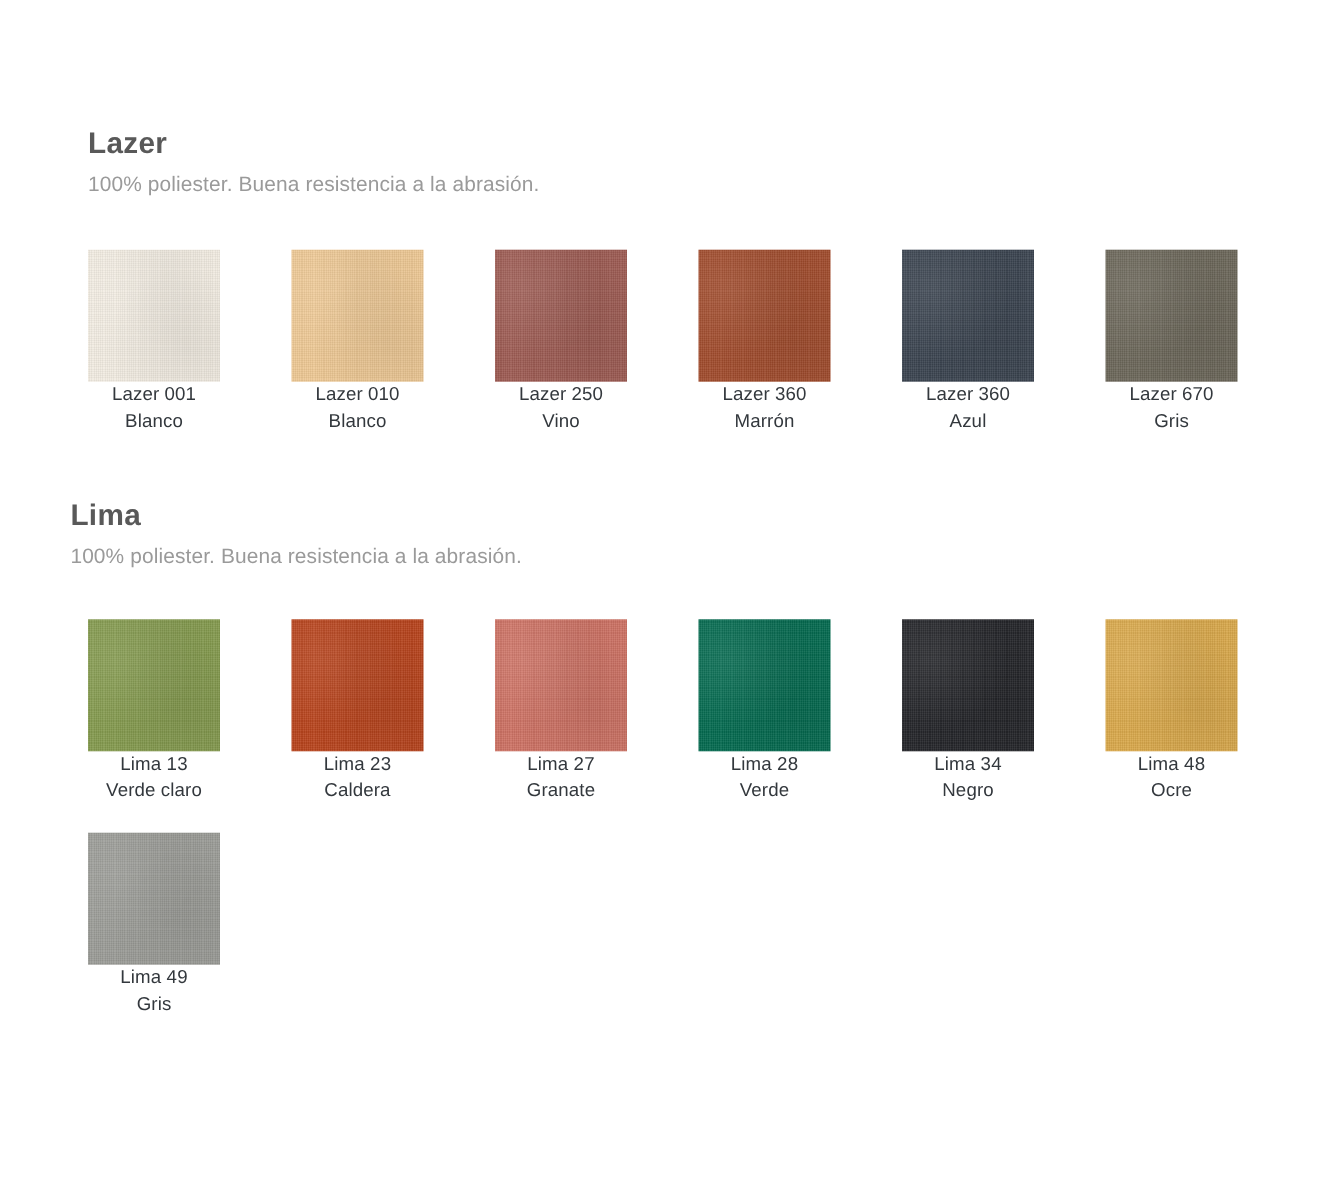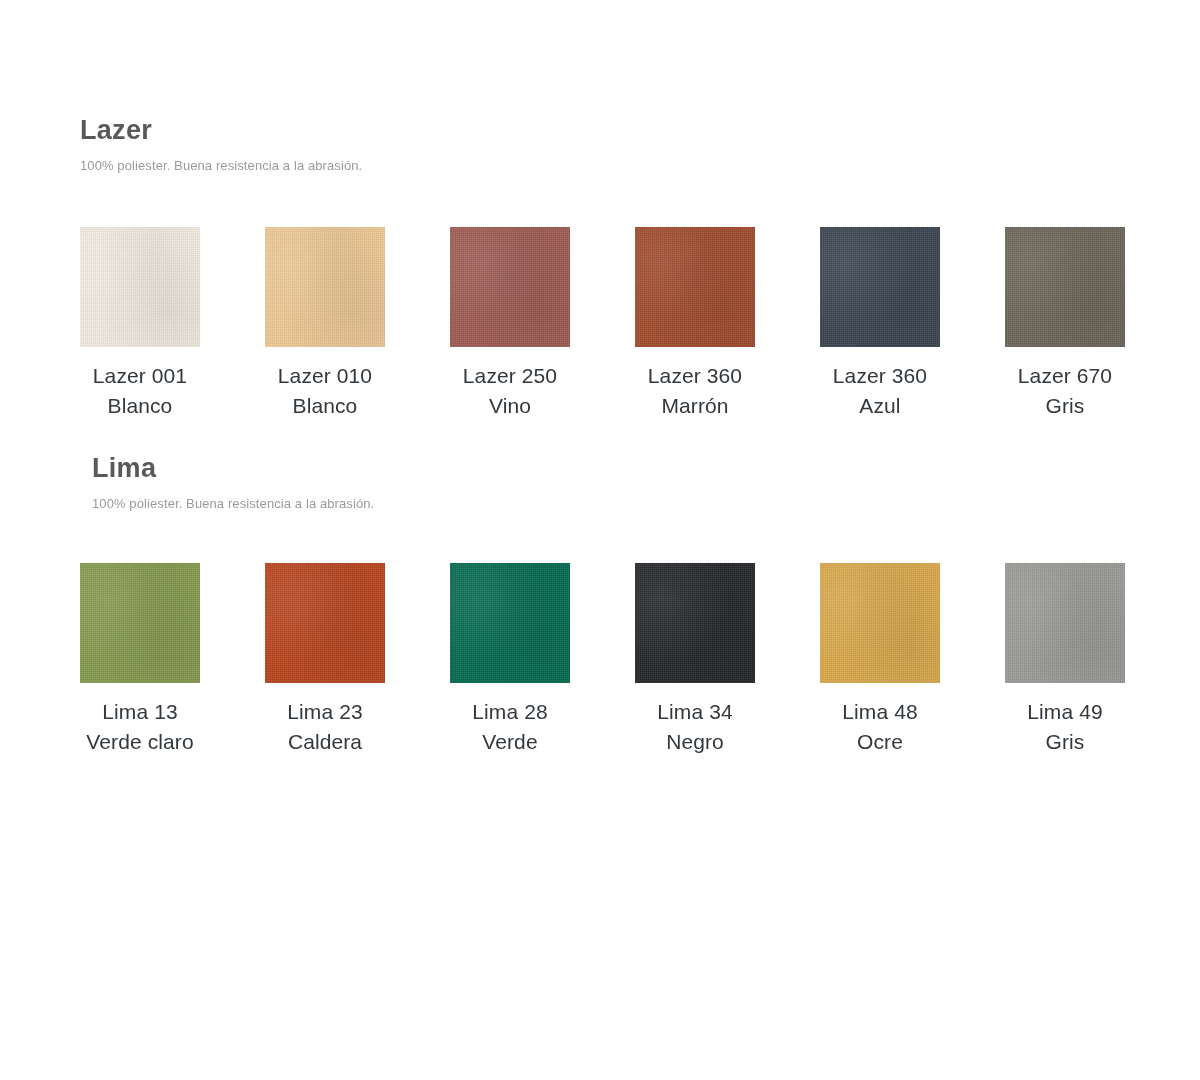--- a/index.html
+++ b/index.html
@@ -30,21 +30,21 @@
   .section-title {
     font-size: 27px;
     font-weight: bold;
     color: #595959;
     letter-spacing: 0.3px;
     line-height: 1;
     margin: 0;
     padding: 0;
   }
   .section-subtitle {
-    font-size: 13px;
+    font-size: 19px;
     font-weight: normal;
     color: #9a9a9a;
     letter-spacing: 0.1px;
     line-height: 1;
     margin: 15px 0 0 0;
     padding: 0;
   }
 
   
   .swatch-grid {
@@ -90,34 +90,33 @@
     position: absolute;
     inset: 0;
     background-image:
       radial-gradient(ellipse at 22% 30%, rgba(255,255,255,0.07), rgba(255,255,255,0) 55%),
       radial-gradient(ellipse at 74% 72%, rgba(0,0,0,0.06), rgba(0,0,0,0) 58%),
       radial-gradient(ellipse at 60% 18%, rgba(0,0,0,0.04), rgba(0,0,0,0) 50%);
     pointer-events: none;
   }
 
   .swatch-caption {
-    margin-top: 14px;
     text-align: center;
-    font-size: 21px;
+    font-size: 17px;
     color: #33383d;
     line-height: 1.42;
     letter-spacing: 0.1px;
   }
   .swatch-code { display: block; }
   .swatch-name { display: block; }
 
   
   .block-lazer-heading { position: absolute; left: 80px; top: 117px; }
   .block-lazer-grid    { position: absolute; left: 80px; top: 227px; }
-  .block-lima-heading  { position: absolute; left: 92px; top: 455px; }
+  .block-lima-heading  { position: absolute; left: 64px; top: 455px; }
   .block-lima-grid     { position: absolute; left: 80px; top: 563px; }
 </style>
 </head>
 <body>
 
 <div class="page">
 
   <div class="section block-lazer-heading">
     <h2 class="section-title">Lazer</h2>
     <p class="section-subtitle">100% poliester. Buena resistencia a la abrasión.</p>
@@ -191,20 +190,27 @@
     </div>
 
     <div class="swatch-cell">
       <div class="swatch-chip" style="background-color: rgb(184, 68, 29);"></div>
       <div class="swatch-caption">
         <span class="swatch-code">Lima 23</span>
         <span class="swatch-name">Caldera</span>
       </div>
     </div>
 
+    <div class="swatch-cell">
+      <div class="swatch-chip" style="background-color: rgb(205, 114, 100);"></div>
+      <div class="swatch-caption">
+        <span class="swatch-code">Lima 27</span>
+        <span class="swatch-name">Granate</span>
+      </div>
+    </div>
 
     <div class="swatch-cell">
       <div class="swatch-chip" style="background-color: rgb(4, 106, 79);"></div>
       <div class="swatch-caption">
         <span class="swatch-code">Lima 28</span>
         <span class="swatch-name">Verde</span>
       </div>
     </div>
 
     <div class="swatch-cell">

